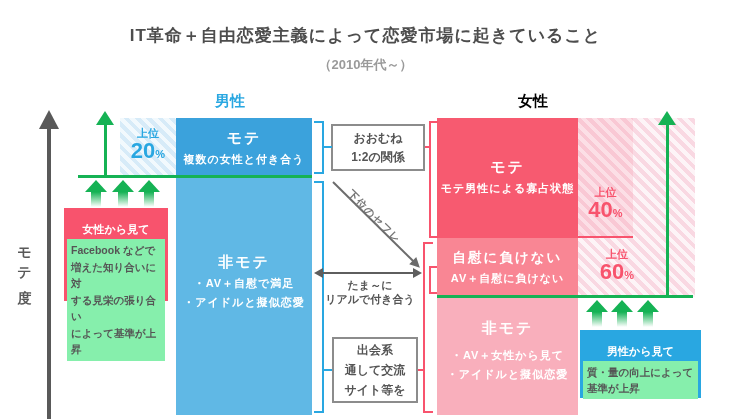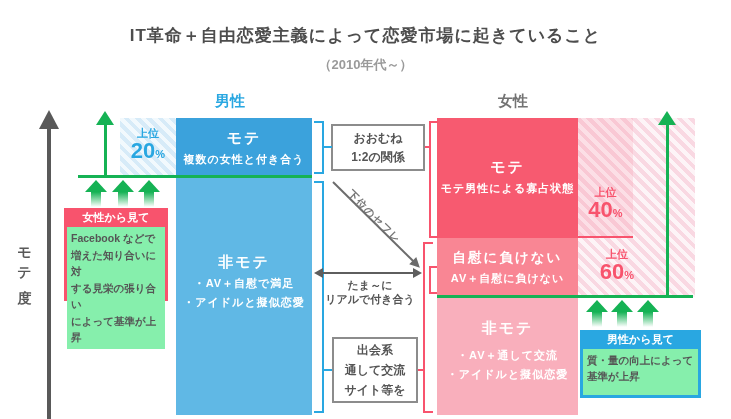--- a/index.html
+++ b/index.html
@@ -3,21 +3,21 @@
 <meta charset="utf-8">
 <style>
   html,body{margin:0;padding:0;background:#fff;}
   .stage{position:relative;width:731px;height:419px;background:#fff;overflow:hidden;
          font-family:"Liberation Sans","DejaVu Sans",sans-serif;color:#555;}
   .abs{position:absolute;}
   .title{left:0;top:24px;width:731px;text-align:center;font-size:17px;font-weight:bold;color:#4d4d4d;letter-spacing:1px;}
   .subtitle{left:0;top:56px;width:731px;text-align:center;font-size:13px;font-weight:bold;color:#9a9a9a;}
   .colhead{top:92px;width:120px;text-align:center;font-size:15px;font-weight:bold;}
   .colhead.m{left:170px;color:#29a7e1;}
-  .colhead.f{left:453px;color:#737373;}
+  .colhead.f{left:473px;color:#000000;}
 
   
   .axis-line{left:47px;top:128px;width:4px;height:291px;background:#595959;}
   .axis-head{left:39px;top:110px;width:0;height:0;border-left:10px solid transparent;border-right:10px solid transparent;border-bottom:19px solid #595959;}
   .axis-label{left:16px;top:238px;writing-mode:vertical-rl;font-size:14px;font-weight:bold;color:#595959;letter-spacing:4px;}
 
   
   .hatch-blue{left:120px;top:118px;width:56px;height:59px;
     background:repeating-linear-gradient(45deg,#f2f9fd 0 4px,#d7ebf8 4px 8px);}
   .hatch-pink{left:578px;top:118px;width:117px;height:179px;
@@ -75,21 +75,21 @@
   .diag{left:333px;top:181px;width:114px;height:2px;background:#6c6c6c;transform:rotate(44.6deg);transform-origin:0 50%;}
   .diag .ah{position:absolute;right:-8px;top:-4px;width:0;height:0;border-left:10px solid #6c6c6c;border-top:5px solid transparent;border-bottom:5px solid transparent;}
   .diaglabel{left:318px;top:210px;width:112px;text-align:center;font-size:10.5px;font-weight:bold;color:#777;transform:rotate(44.6deg);letter-spacing:1px;}
   .dbl{left:322px;top:272px;width:92px;height:2px;background:#5e5e5e;}
   .dbl .ahl{position:absolute;left:-8px;top:-4px;width:0;height:0;border-right:9px solid #5e5e5e;border-top:5px solid transparent;border-bottom:5px solid transparent;}
   .dbl .ahr{position:absolute;right:-8px;top:-4px;width:0;height:0;border-left:9px solid #5e5e5e;border-top:5px solid transparent;border-bottom:5px solid transparent;}
   .occ1{left:318px;top:278px;width:104px;text-align:center;font-size:11px;font-weight:bold;color:#555;}
   .occ2{left:312px;top:292px;width:116px;text-align:center;font-size:11px;font-weight:bold;color:#555;}
 
   
-  .callout{display:flex;flex-direction:column;box-sizing:border-box;padding:0 3px 3px 3px;}
+  .callout{display:flex;flex-direction:column;box-sizing:border-box;padding:12px 3px 3px 3px;}
   .callout .hd{color:#fff;font-size:11px;font-weight:bold;text-align:center;line-height:19px;}
   .callout .bdy{background:#86efac;flex:1;font-size:10.5px;font-weight:bold;color:#555;padding:3px 4px;line-height:16.5px;}
   .callout .bdy span{display:block;}
   .co-left{left:64px;top:208px;width:104px;height:93px;background:#f8536d;}
   .co-right{left:580px;top:330px;width:121px;height:68px;background:#29a7e1;}
   .co-right .bdy{line-height:16px;}
 </style>
 </head>
 <body>
 
@@ -122,21 +122,21 @@
   <div class="abs box f-mote">
     <div class="bt">モテ</div>
     <div class="bd2">モテ男性による寡占状態</div>
   </div>
   <div class="abs box f-karo">
     <div class="bt">自慰に負けない</div>
     <div class="bd2">AV＋自慰に負けない</div>
   </div>
   <div class="abs box f-himote">
     <div class="bt">非モテ</div>
-    <div class="li" style="margin-top:10px;">・AV＋通して交流</div>
+    <div class="li" style="margin-top:10px;">・AV＋女性から見て</div>
     <div class="li">・アイドルと擬似恋愛</div>
   </div>
 
   <div class="abs green gl-m"></div>
   <div class="abs green gl-f"></div>
   <div class="abs green gv-m"></div>
   <div class="abs ghead gh-m"></div>
   <div class="abs green gv-f"></div>
   <div class="abs ghead gh-f"></div>
 

